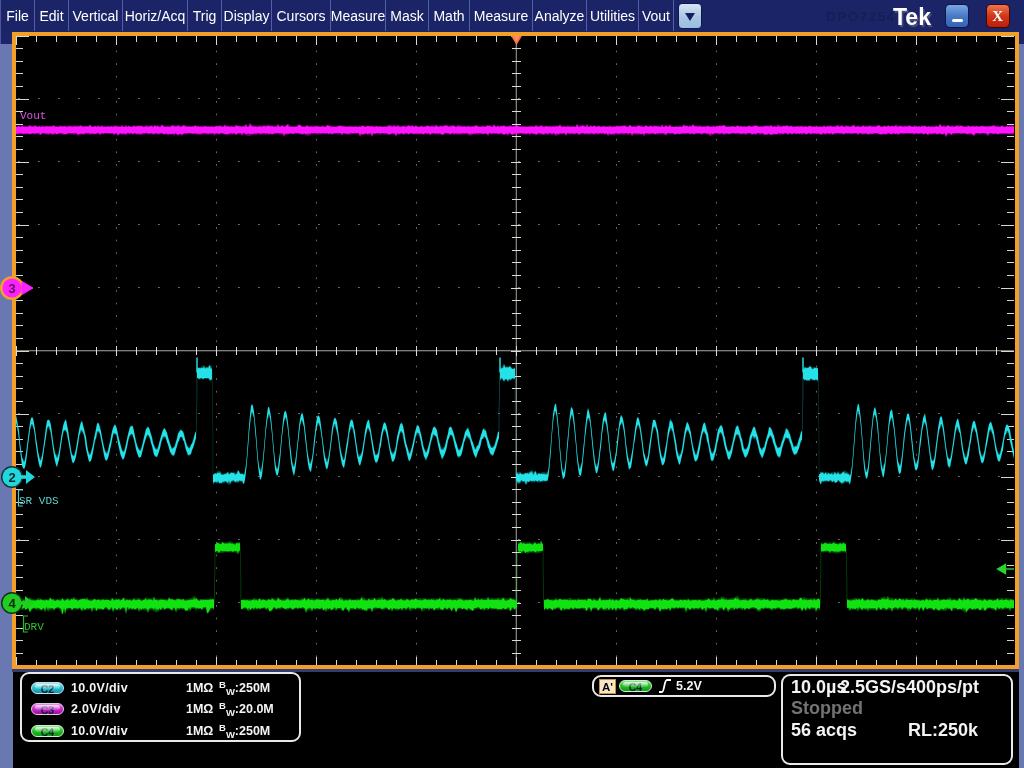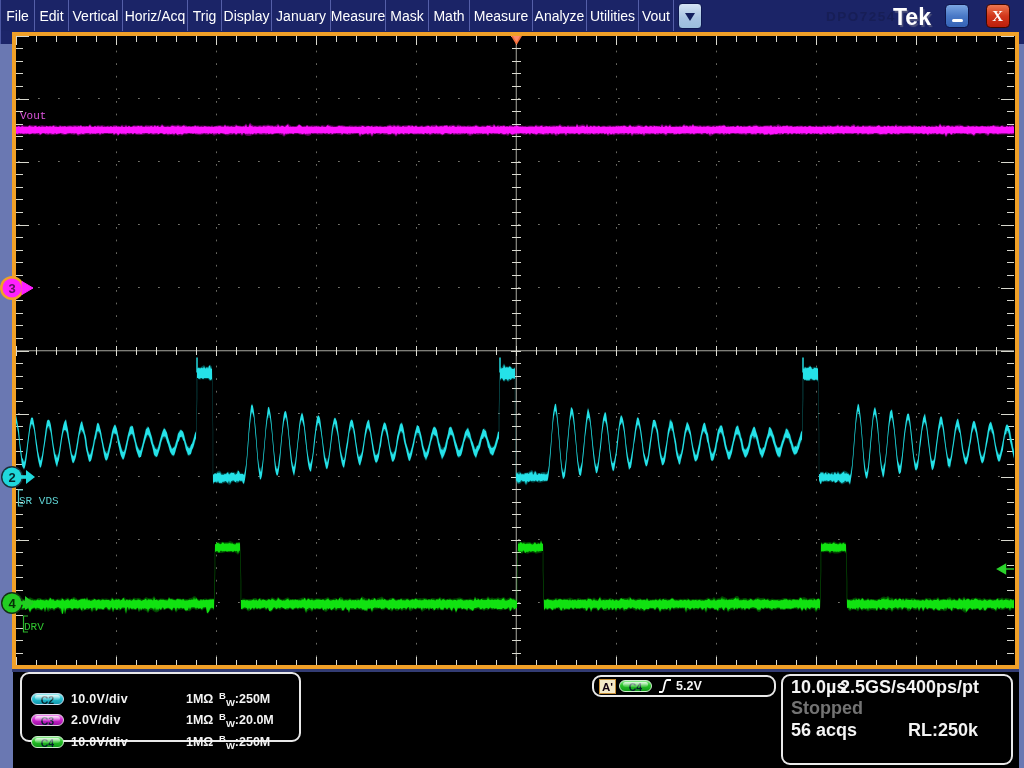--- a/index.html
+++ b/index.html
@@ -24,21 +24,21 @@
  color:#fff;font-weight:bold;font-size:15px;text-align:center;line-height:23px;font-family:"Liberation Serif",serif}
 #lstrip{position:absolute;left:0;top:31px;width:13px;height:737px;background:rgba(107,121,180,.99)}
 #rstrip{position:absolute;left:1019px;top:31px;width:5px;height:737px;background:rgba(107,121,180,.99)}
 #frame{position:absolute;left:12px;top:31.5px;width:1007px;height:637.5px;
  border:4px solid #f0a028;background:rgba(0,0,0,.99)}
 #plot{position:absolute;left:16px;top:35.5px}
 svg{display:block}
 .mark{position:absolute;left:0px;width:40px;height:26px}
 .box{position:absolute;background:rgba(0,0,0,.99);border:2px solid #e9e9e9;border-radius:9px;color:#f4f4f4;
  font-weight:bold;font-size:12.5px}
-#chbox{left:20px;top:672px;width:281px;height:70px;padding:14px 0 0 9px}
+#chbox{left:20px;top:672px;width:281px;height:70px;padding:3px 0 0 9px}
 .chrow{display:flex;align-items:center;height:21.5px}
 .pill{width:33px;height:12px;border-radius:7px;margin-right:7px;color:#05222a;
  font-size:10.5px;font-weight:bold;text-align:center;line-height:12px;position:relative}
 .pill i{position:absolute;left:3px;top:1px;right:3px;height:5px;border-radius:5px;
  background:linear-gradient(rgba(255,255,255,.8),rgba(255,255,255,.12));font-style:normal}
 .p2{background:linear-gradient(rgba(159,240,242,.99),rgba(40,196,212,.99) 45%,rgba(15,152,176,.99));border:1px solid #cde}
 .p3{background:linear-gradient(rgba(240,144,240,.99),rgba(212,40,212,.99) 45%,rgba(156,16,164,.99));border:1px solid #dcd}
 .p4{background:linear-gradient(rgba(144,240,144,.99),rgba(40,196,40,.99) 45%,rgba(15,156,24,.99));border:1px solid #cec}
 .vdiv{width:115px;letter-spacing:.3px}
 .imp{width:33px}
@@ -56,21 +56,21 @@
 <div id="page">
 <div id="lstrip"></div>
     <div id="rstrip"></div>
 <div id="menubar">
       <div class="mi" style="width:34px">File</div>
       <div class="mi" style="width:34px">Edit</div>
       <div class="mi" style="width:54px">Vertical</div>
       <div class="mi" style="width:65px">Horiz/Acq</div>
       <div class="mi" style="width:34px">Trig</div>
       <div class="mi" style="width:50px">Display</div>
-      <div class="mi" style="width:59px">January</div>
+      <div class="mi" style="width:59px">Cursors</div>
       <div class="mi" style="width:55px">Measure</div>
       <div class="mi" style="width:43px">Mask</div>
       <div class="mi" style="width:41px">Math</div>
       <div class="mi" style="width:63px">Measure</div>
       <div class="mi" style="width:54px">Analyze</div>
       <div class="mi" style="width:52px">Utilities</div>
       <div class="mi" style="width:35px">Vout</div>
     </div>
 <div id="ddbtn">
       <div class="tri"></div>

